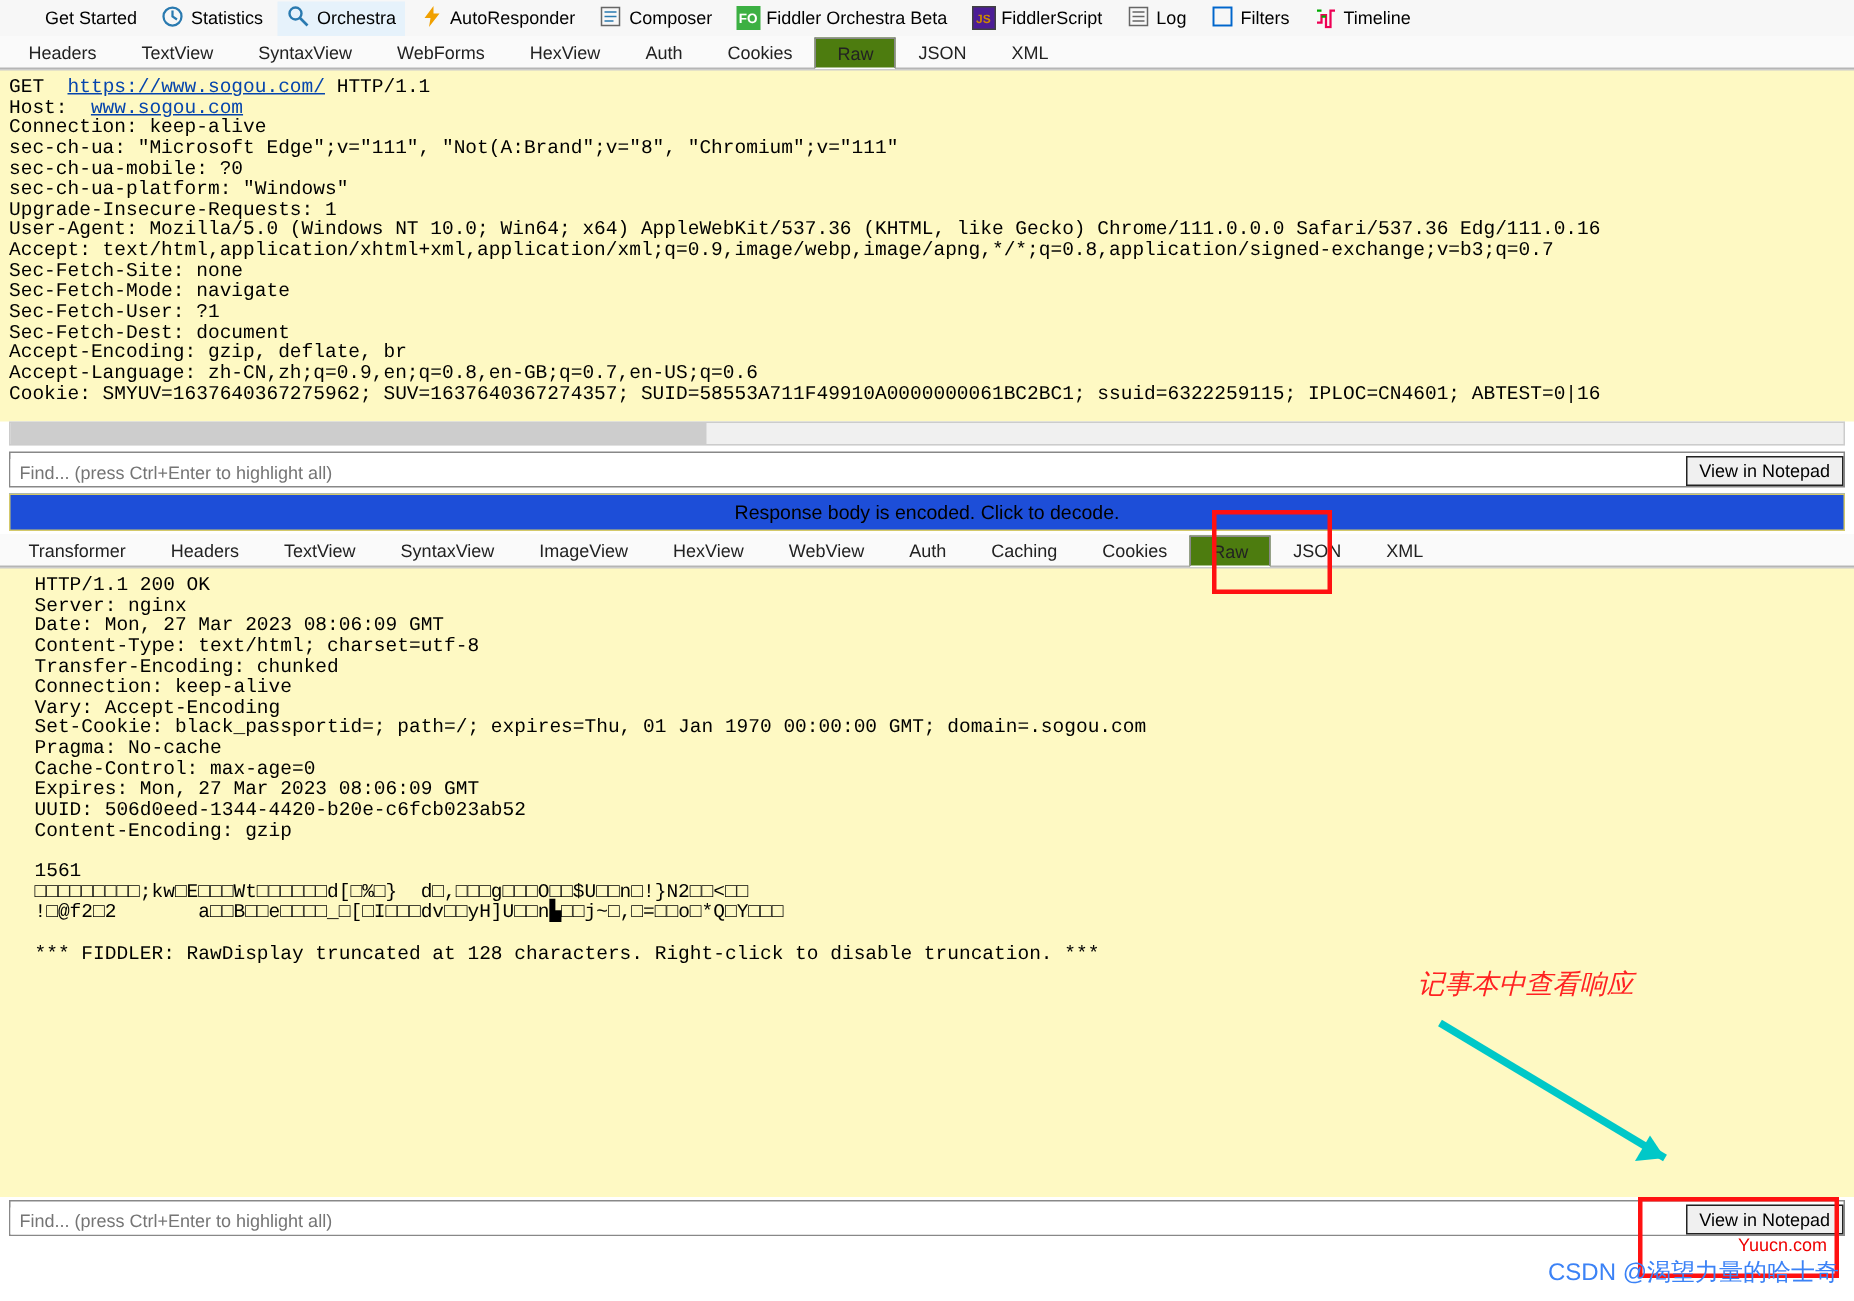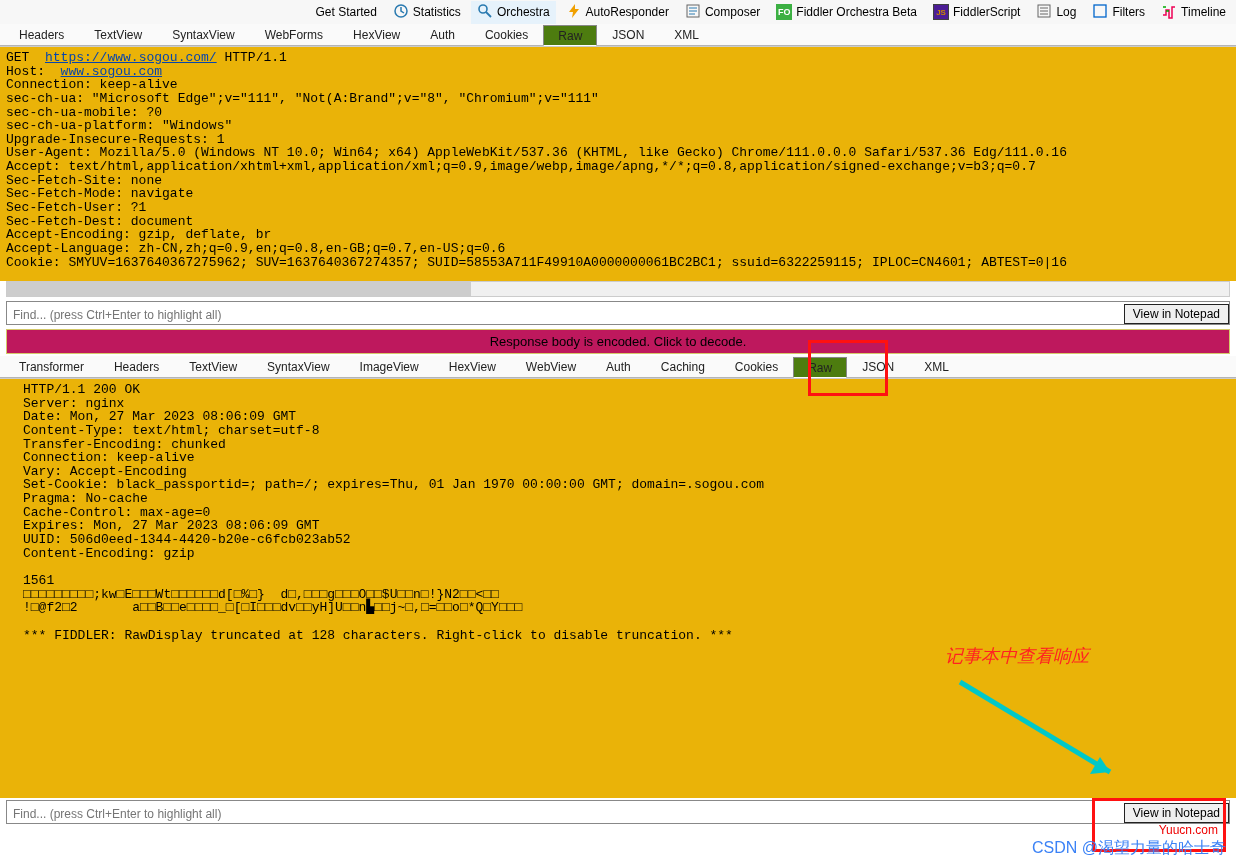--- a/index.html
+++ b/index.html
@@ -14,21 +14,20 @@
     overflow: hidden;
     position: relative;
   }
   .toolbar {
     display: flex;
     align-items: center;
     height: 24px;
     background: #f7f7f7;
     padding: 0 4px;
     gap: 4px;
-    justify-content: flex-end;
   }
   .tool-item {
     display: flex;
     align-items: center;
     gap: 4px;
     padding: 2px 6px;
     white-space: nowrap;
     cursor: default;
   }
   .tool-item.active { background: #e6f2fb; }
@@ -56,21 +55,21 @@
     top: 1px;
   }
   .raw-pane {
     font-family: "Consolas","Courier New",monospace;
     font-size: 13px;
     line-height: 1.05;
     white-space: pre;
     padding: 4px 6px;
     overflow-x: auto;
     border-top: 1px solid #ccc;
-    background: #eab308;
+    background: #fef9c3;
   }
   .raw-top { height: 235px; overflow:hidden; }
   .raw-bottom { height: 420px; overflow:hidden;padding-left:23px; }
   .scrollbar-h {
     height: 16px;
     background: #f0f0f0;
     border: 1px solid #ccc;
     margin: 0 6px 4px 6px;
     position: relative;
   }
@@ -96,21 +95,21 @@
   .notepad-btn {
     border: 1px solid #222;
     border-left-width: 1px;
     background: #f0f0f0;
     font-size: 12px;
     padding: 2px 8px;
     cursor: default;
     display:flex;align-items:center;
   }
   .banner {
-    background: #be185d;
+    background: #1d4ed8;
     border: 1px solid #d4c96a;
     text-align: center;
     font-size: 13px;
     padding: 4px 0;
     margin: 2px 6px;
   }
   .link { color: #0645ad; text-decoration: underline; }
   .annot {
     position: absolute;
     color: #ff2222;

